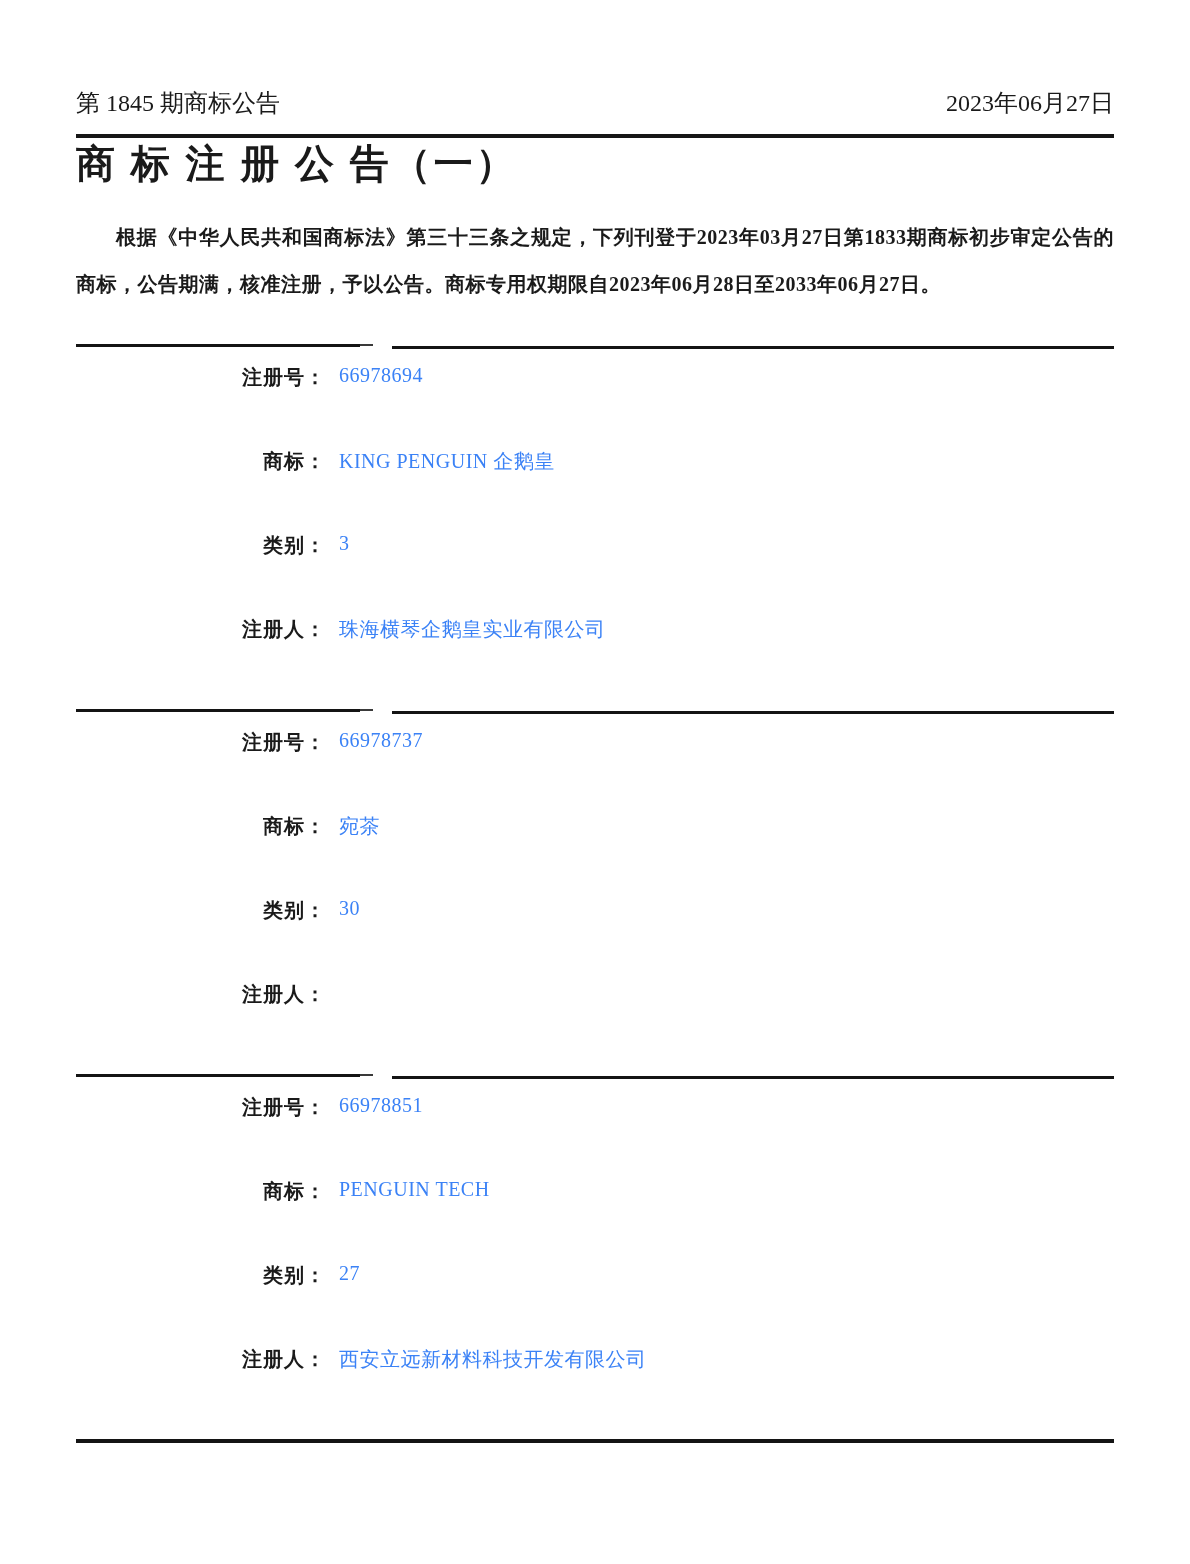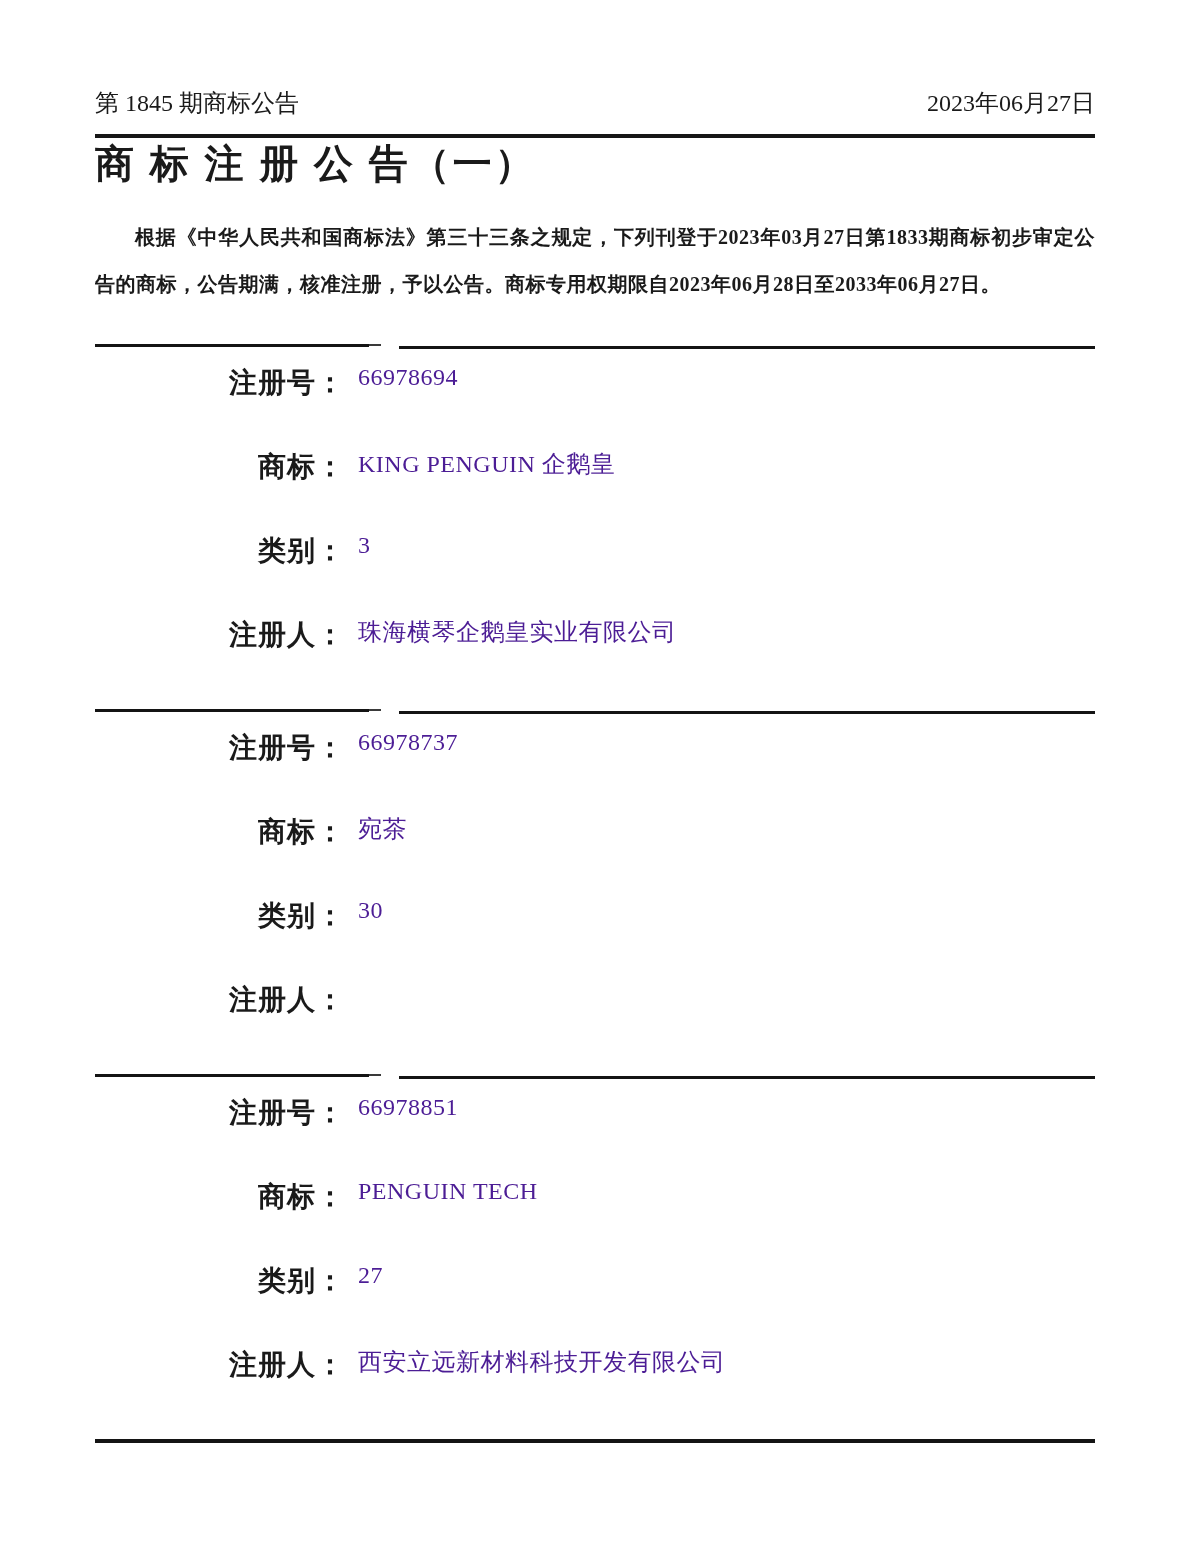--- a/index.html
+++ b/index.html
@@ -6,21 +6,21 @@
   html, body { margin: 0; padding: 0; background: #ffffff; }
   body {
     width: 1190px;
     height: 1564px;
     font-family: "Liberation Serif", "DejaVu Serif", serif;
     color: #1a1a1a;
     position: relative;
     overflow: hidden;
   }
   .page {
-    padding: 0 95px;
+    padding: 0 76px;
     width: 1190px;
   }
   
   .header-bar {
     display: flex;
     justify-content: space-between;
     align-items: flex-end;
     padding-top: 90px;
     font-size: 24px;
     line-height: 1.15;
@@ -73,29 +73,29 @@
     display: flex;
     align-items: flex-start;
     height: 33px;
     margin-bottom: 51px;
   }
   .field-row:last-child { margin-bottom: 60px; }
   .field-label {
     width: 250px;
     text-align: right;
     font-weight: bold;
-    font-size: 28px;
+    font-size: 20px;
     font-family: Liberation Sans, sans-serif;
     letter-spacing: 1px;
     flex: 0 0 250px;
   }
   .field-value {
     margin-left: 13px;
-    font-size: 24px;
-    color: #4c1d95;
+    font-size: 20px;
+    color: #3b82f6;
     letter-spacing: 0.5px;
   }
   .final-rule {
     height: 4px;
     background: #141414;
     margin-top: 2px;
   }
 </style>
 </head>
 <body>

